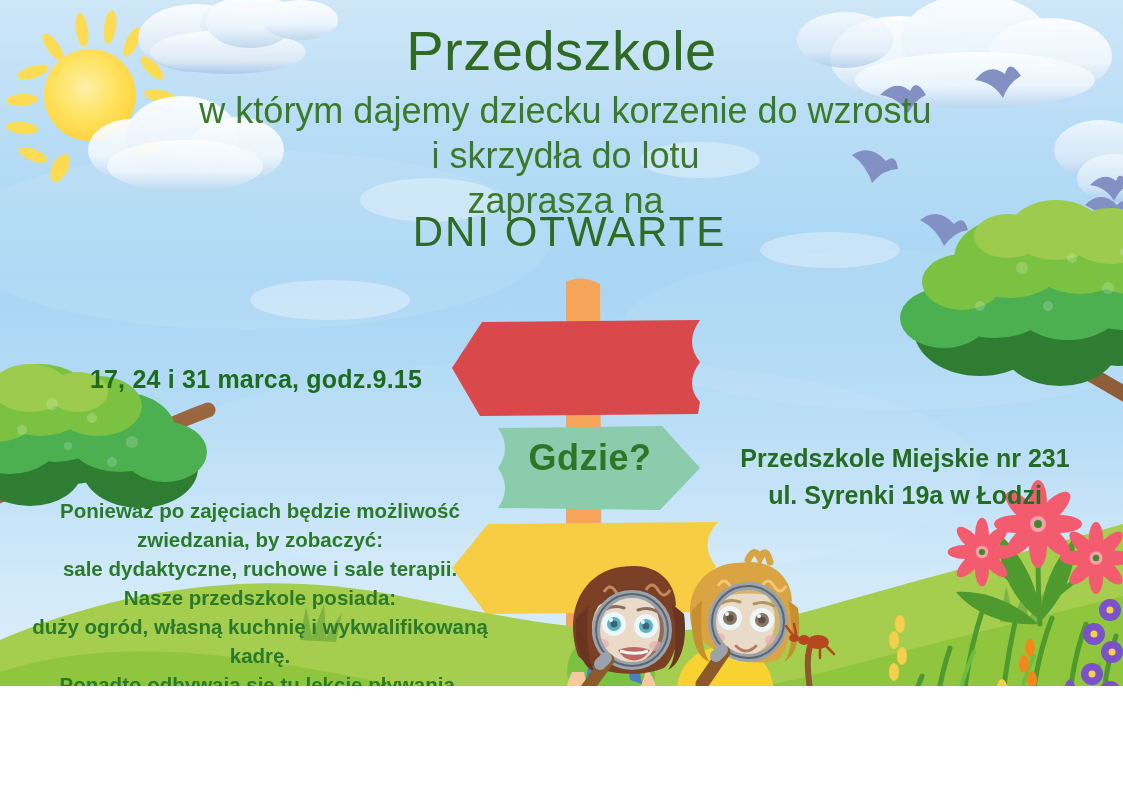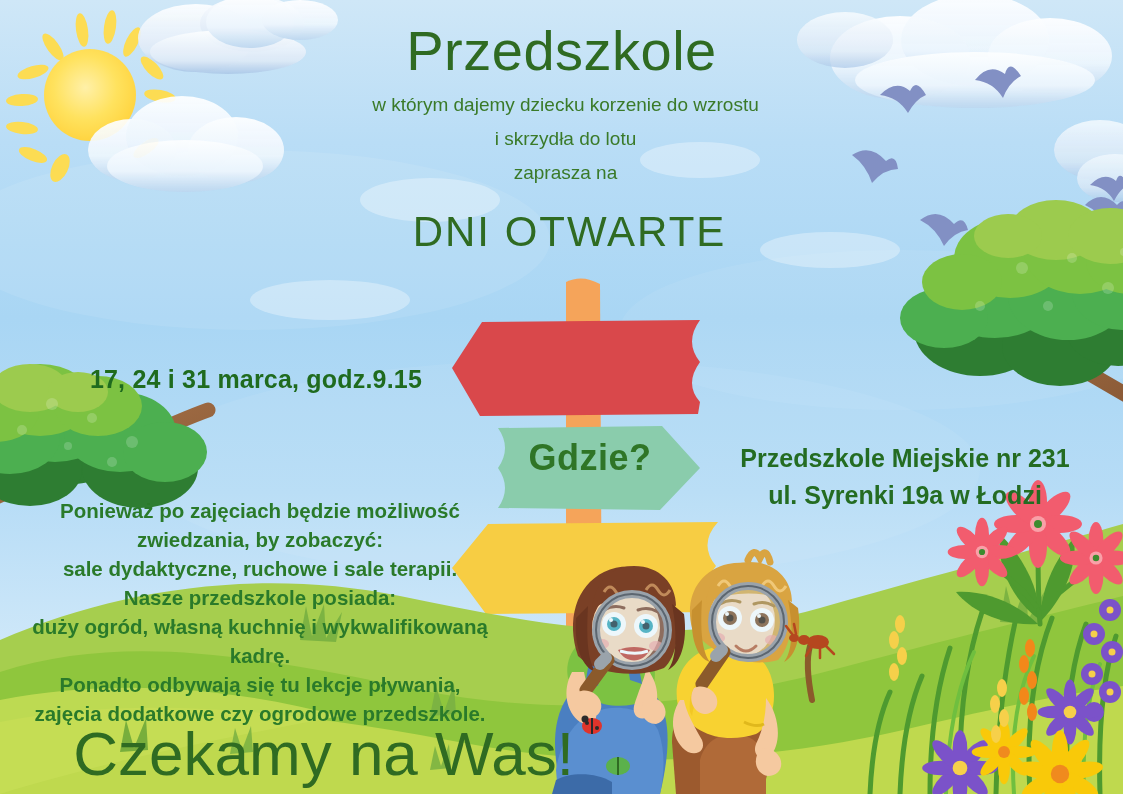--- a/index.html
+++ b/index.html
@@ -5,39 +5,39 @@
 <style>
   * { margin:0; padding:0; box-sizing:border-box; }
   html,body{ background:#ffffff; }
   body{
     font-family:"Liberation Sans", sans-serif;
     width:1123px; height:794px;
     overflow:hidden;
   }
   #poster{
     position:relative;
-    width:1123px; height:794px;
+    width:1123px; height:686px;
     overflow:hidden;
     background:linear-gradient(180deg,#cfe7f7 0%, #b9ddf6 18%, #a9d6f4 40%, #b6dcf6 62%, #cfe8f9 82%, #dff0fb 100%);
   }
   .layer{ position:absolute; top:0; left:0; width:1123px; height:794px; pointer-events:none; }
   .layer svg{ display:block; width:1123px; height:794px; }
 
   
   .txt{ position:absolute; text-align:center; color:#2d6b1f; }
 
   #title-main{
     left:0; right:0; top:18px;
     font-size:56px; font-weight:400; letter-spacing:.5px;
     color:#2f6b22;
     font-family:"Liberation Sans", sans-serif;
   }
   #subtitle{
     left:8px; right:0; top:88px;
-    font-size:19px; font-weight:400; line-height:34px;
+    font-size:36px; font-weight:400; line-height:45px;
     color:#3a7a29;
   }
   #event-title{
     left:16px; right:0; top:208px;
     font-size:42px; font-weight:400; letter-spacing:2px;
     color:#2f6b22;
   }
   #date-line{
     left:56px; top:345px; width:400px;
     font-size:25px; font-weight:bold; color:#1f6b1e;

